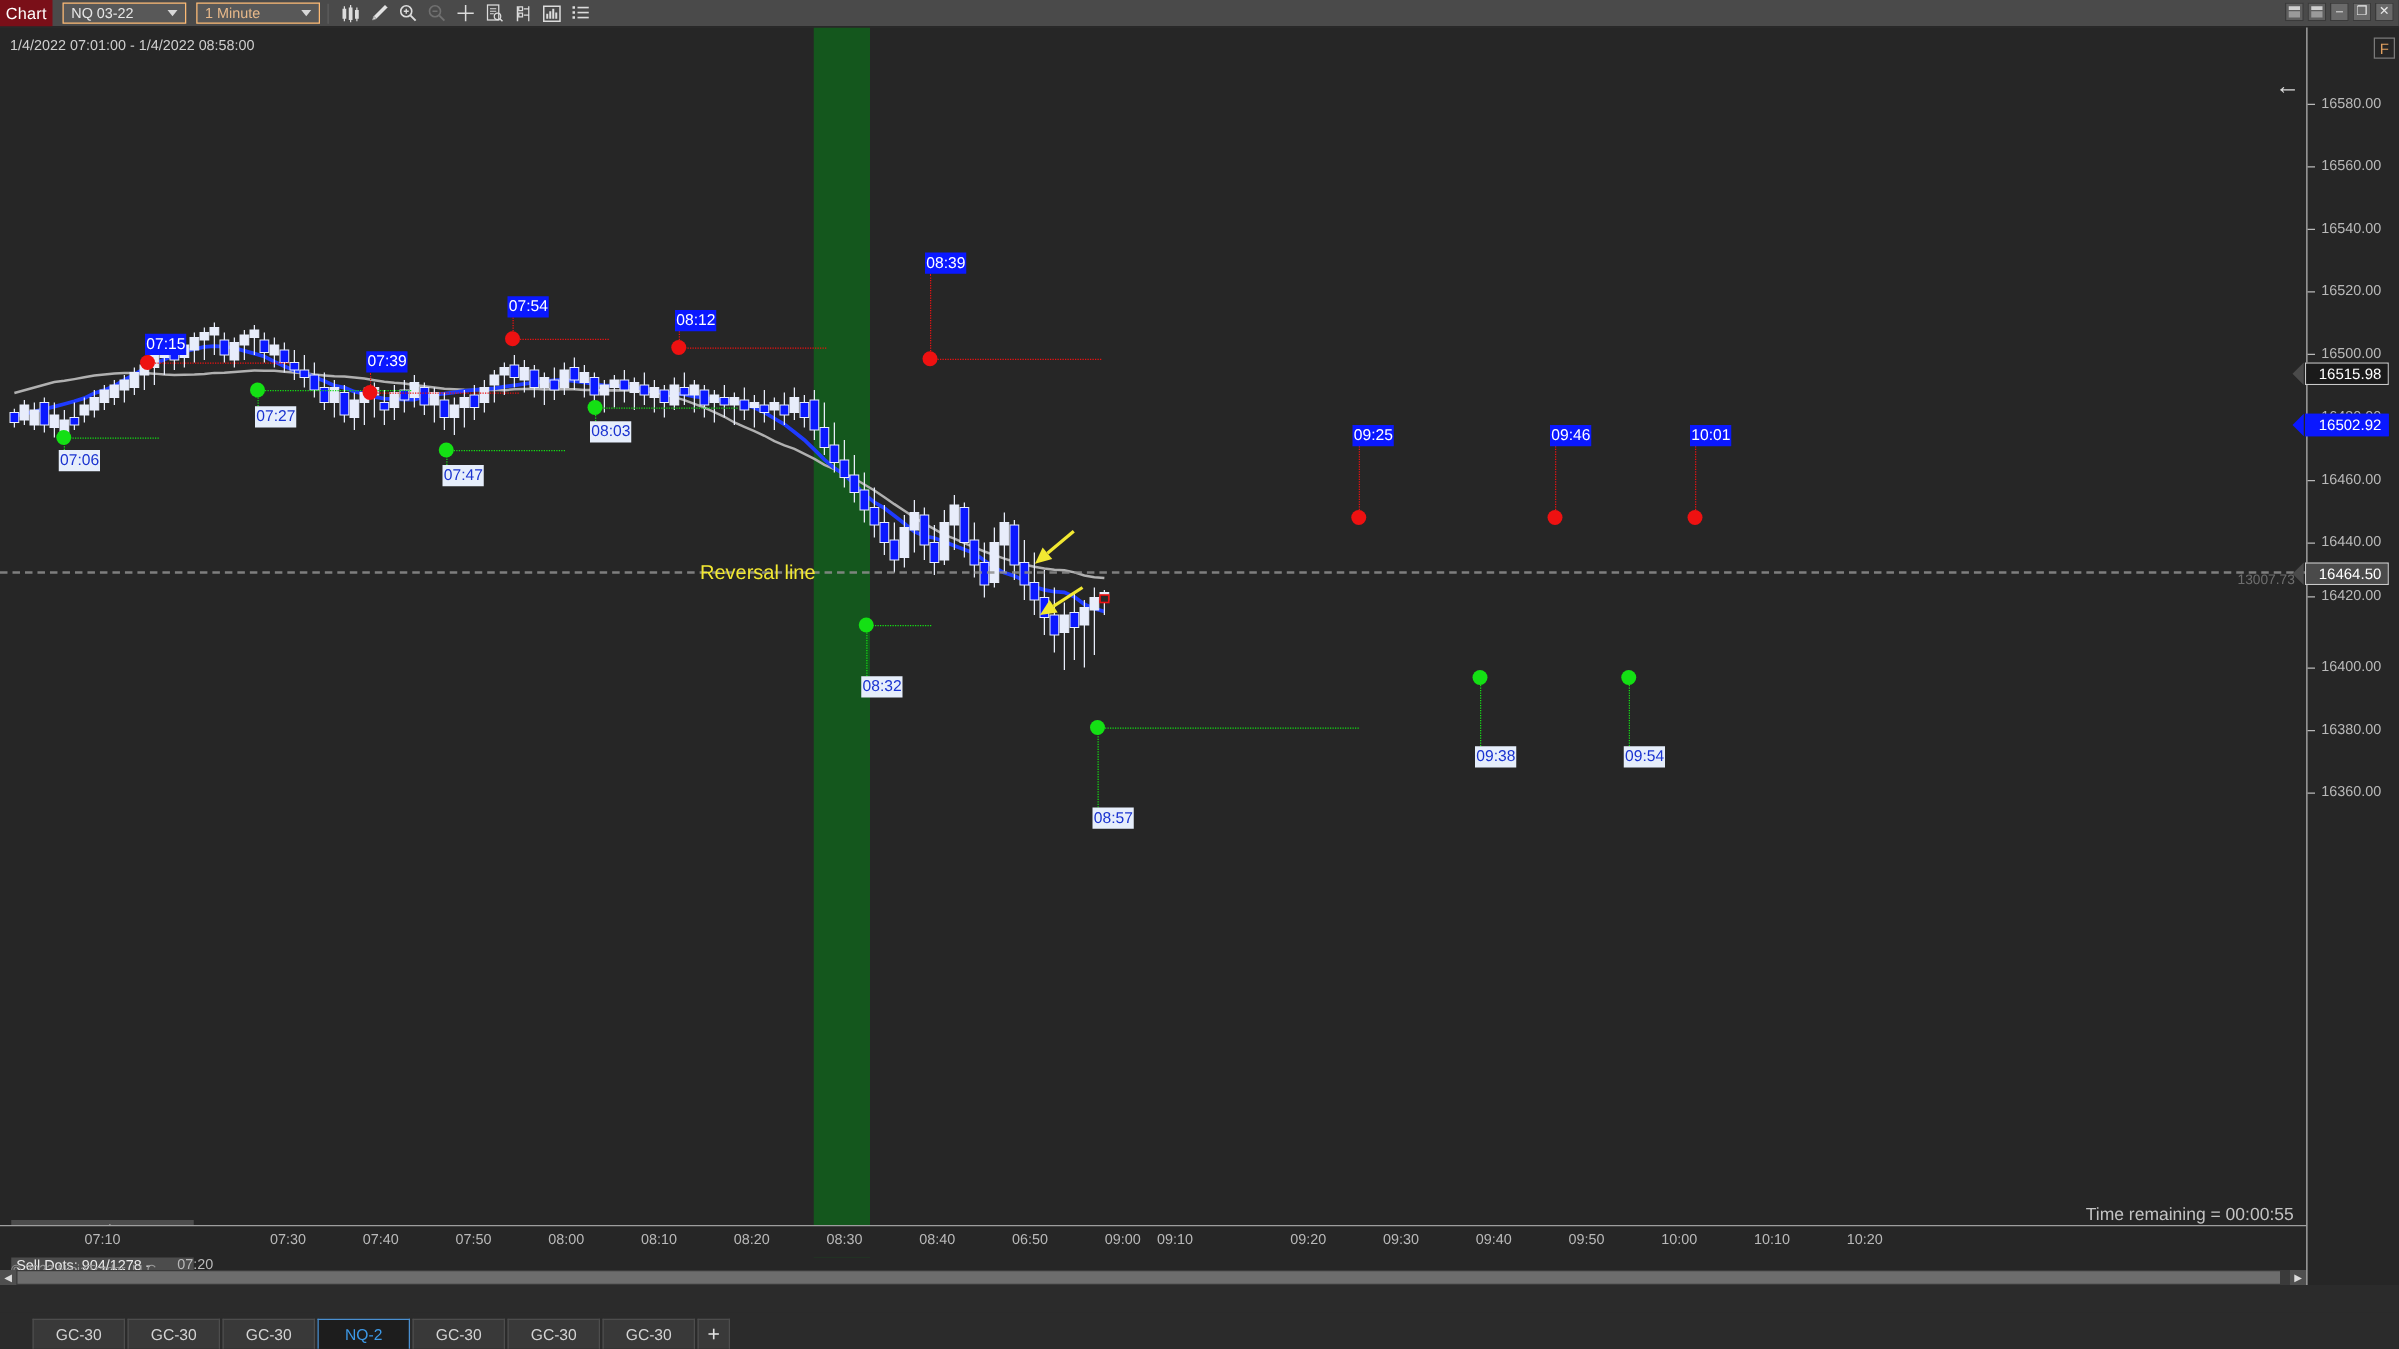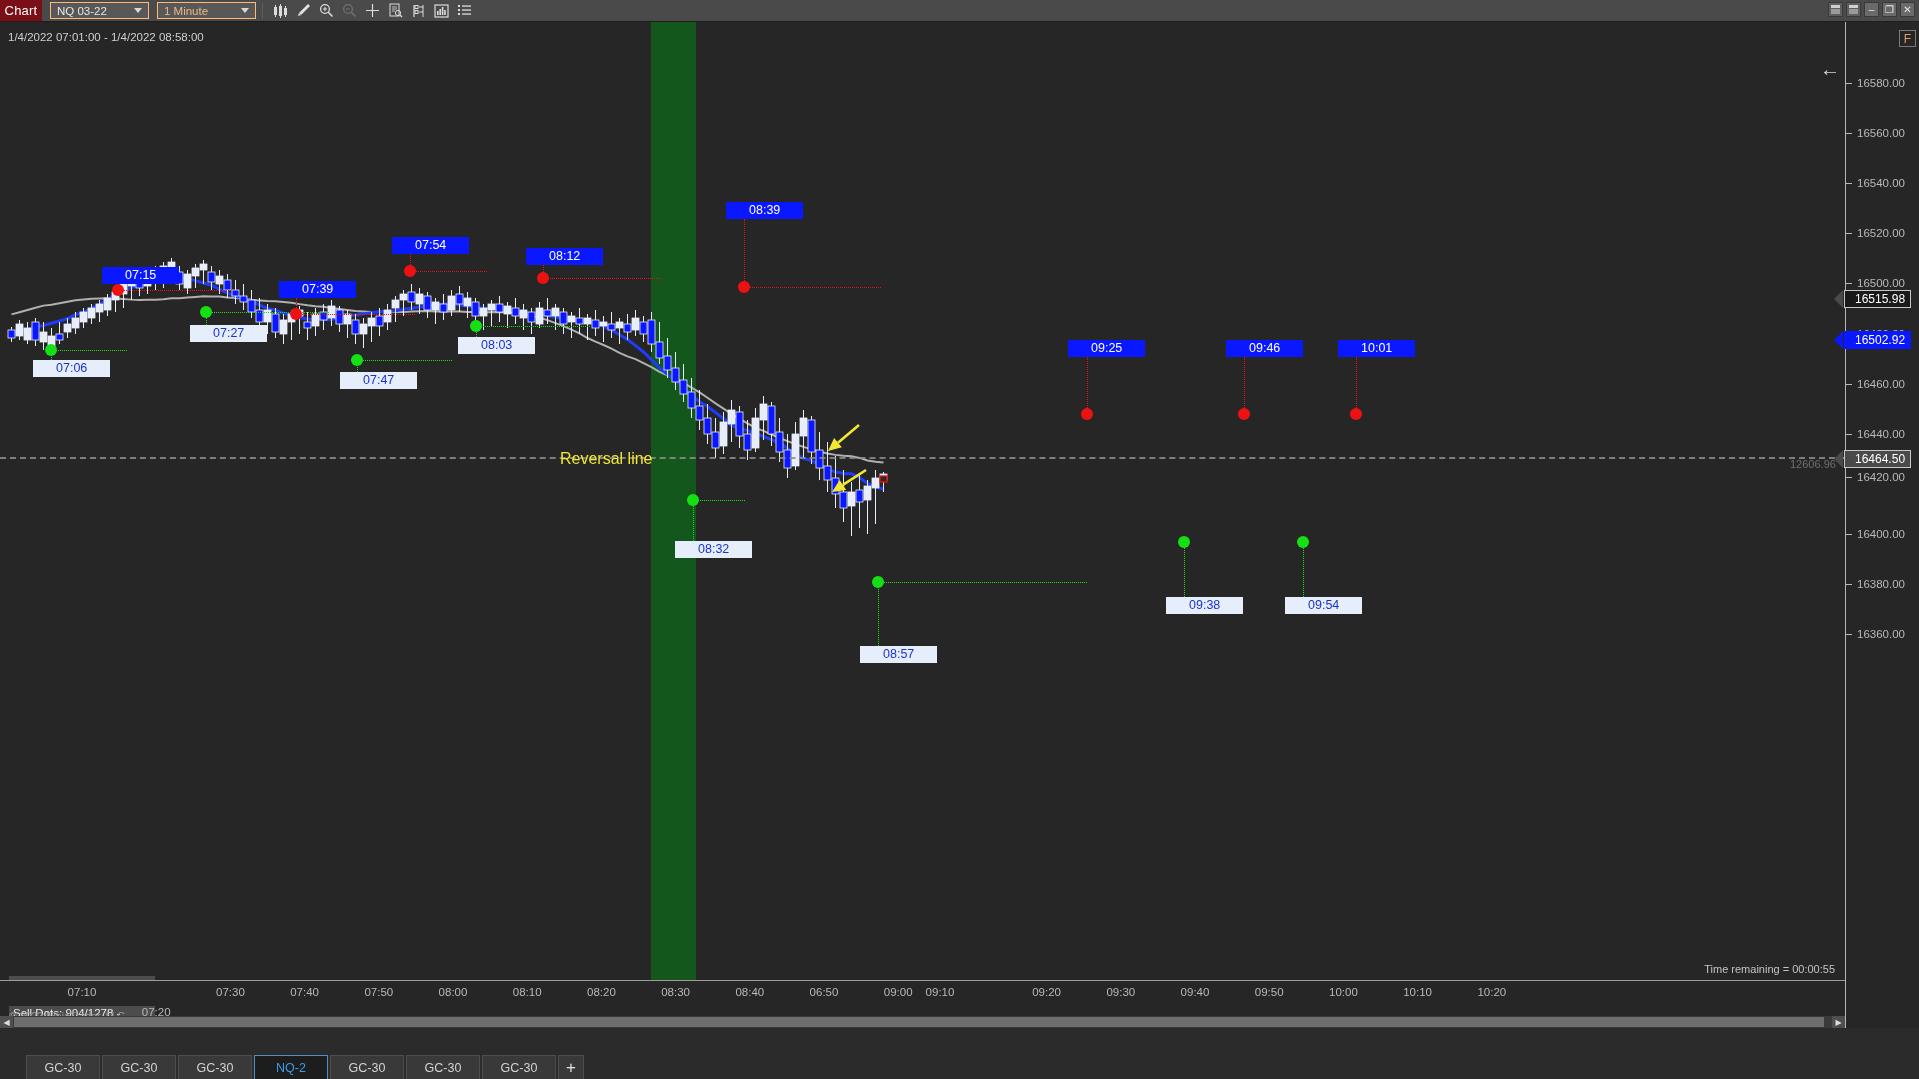--- a/index.html
+++ b/index.html
@@ -88,21 +88,21 @@
   .pl-ask { background:#1a1a1a; color:#fff; border:1px solid #c9c9c9;}
   .parrow{ position:absolute; left:-11px; top:50%; transform:translateY(-50%);
            width:0;height:0;border-top:9px solid transparent;border-bottom:9px solid transparent; }
 
   
   #timeaxis{
     position:absolute; left:0; bottom:22px; width:1845px; height:26px;
     border-top:1px solid #9e9e9e; background:#262626;
   }
   .ttick{ position:absolute; top:5px; transform:translateX(-50%); color:#b9b9b9; font-size:11.5px;}
-  #timeremaining{ position:absolute; right:10px; top:-18px; color:#c3c3c3; font-size:11px;}
+  #timeremaining{ position:absolute; right:10px; top:-18px; color:#c3c3c3; font-size:14px;}
 
   
   #hscroll{
     position:absolute; left:0; bottom:0; width:1845px; height:12px; background:#3a3a3a;
   }
   #hscroll .thumb{ position:absolute; left:14px; top:1px; height:10px; width:1810px; background:#6d6d6d;}
   #hscroll .arr{ position:absolute; top:0; width:13px; height:12px; background:#4f4f4f; color:#ddd;
                  font-size:8px; display:flex;align-items:center;justify-content:center;}
 
   
@@ -122,21 +122,21 @@
   }
   .dot{ position:absolute; border-radius:50%; }
   .dot.sell{ background:#ee1111; }
   .dot.buy { background:#14e014; }
   .vline{ position:absolute; width:0; }
   .vline.sell{ border-left:1px dotted #ee1111; }
   .vline.buy { border-left:1px dotted #14e014; }
   .hline{ position:absolute; height:0; }
   .hline.sell{ border-top:1px dotted #ee1111; }
   .hline.buy { border-top:1px dotted #14e014; }
-  .siglabel{ position:absolute; font-size:12.5px; padding:1px 23px; white-space:nowrap; line-height:15px;}
+  .siglabel{ position:absolute; font-size:12.5px; padding:1px 1px; white-space:nowrap; line-height:15px;margin-left:14px;}
   .siglabel.sell{ background:#0a18ff; color:#ffffff; }
   .siglabel.buy { background:#e6eefb; color:#1a33d0; }
 
   
   #clockbox{
     position:absolute; left:886px; top:888px; width:166px; height:62px;
     background:#e8f1fb; border:1px solid #8aa0bb; color:#202020;
     text-align:center; font-size:14.5px; line-height:19px; padding-top:3px;
   }
   #clockbox .bell{ position:absolute; left:6px; bottom:3px; color:#c08a3e; font-size:11px;}
@@ -514,21 +514,21 @@
     <g id="arrows-g">
         <line x1="859" y1="403" x2="837.9604900606353" y2="420.6460405943059" stroke="#f2e832" stroke-width="2.6"></line>
         <polygon points="828,429 834.1048164887765,416.0488913355511 841.8161636324941,425.24318985306064" fill="#f2e832"></polygon>
         <line x1="866" y1="448" x2="842.9144120429779" y2="462.93773338395545" stroke="#f2e832" stroke-width="2.6"></line>
         <polygon points="832,470 839.6549043740342,457.90031244104256 846.1739197119216,467.97515432686833" fill="#f2e832"></polygon>
       </g>
   </svg>
 
   <div id="reversal-line"></div>
   <div id="reversal-text">Reversal line</div>
-  <div id="reversal-price">12606.96</div>
+  <div id="reversal-price">13007.73</div>
 
   <div id="signals">
       <div class="vline buy" style="left: 51px; top: 328px; height: 10px;"></div>
       <div class="hline buy" style="left: 51px; top: 328px; width: 76px;"></div>
       <div class="dot buy" style="left: 45px; top: 322px; width: 12px; height: 12px;"></div>
       <div class="siglabel buy" style="left: 33px; top: 338px;">07:06</div>
       <div class="vline sell" style="left: 118px; top: 262px; height: 6px;"></div>
       <div class="hline sell" style="left: 118px; top: 268px; width: 113px;"></div>
       <div class="dot sell" style="left: 112px; top: 262px; width: 12px; height: 12px;"></div>
       <div class="siglabel sell" style="left: 102px; top: 245px;">07:15</div>

